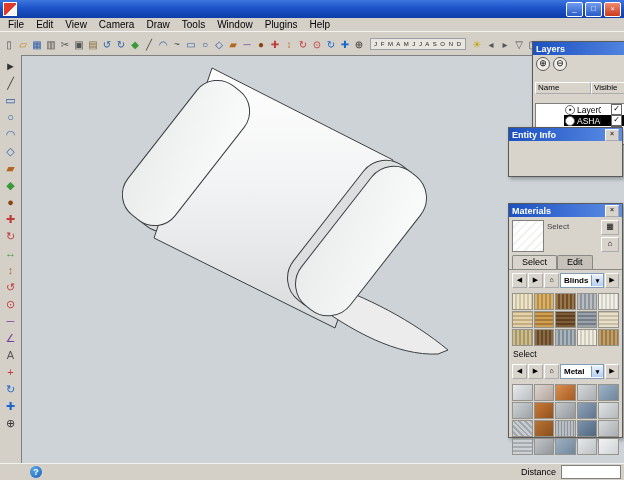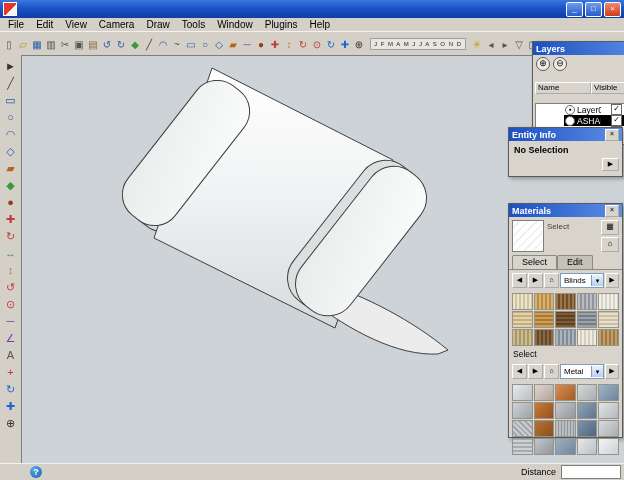--- a/index.html
+++ b/index.html
@@ -88,21 +88,21 @@
   .sbtn{width:16px;height:13px;border:1px outset #fff;background:#d8d4cc;font-size:8px;
     line-height:11px;text-align:center;}
   .mat-tabs{display:flex;height:14px;padding:0 3px;border-bottom:1px solid #8a8a84;font-size:9px;}
   .tab{padding:0 9px;border:1px solid #8a8a84;border-bottom:none;border-radius:2px 2px 0 0;
     background:#c6c2ba;line-height:13px;}
   .tab.active{background:#d8d4cc;}
   .mat-nav{display:flex;align-items:center;gap:1px;padding:2px 3px;height:17px;}
   .nav-btn{width:13px;height:13px;border:1px outset #fff;background:#d8d4cc;font-size:7px;
     line-height:11px;text-align:center;flex:none;}
   .mat-dd{flex:1;height:13px;border:1px solid #7f9db9;background:#fff;font-size:8px;
-    display:flex;align-items:center;padding-left:3px;}
+    display:flex;align-items:center;padding-left:3px;font-weight:bold;}
   .dd-arrow{margin-left:auto;width:11px;height:11px;background:linear-gradient(180deg,#e8f1fc,#b6cff0);
     border-left:1px solid #7f9db9;font-size:7px;line-height:11px;text-align:center;}
   .flyout-btn{width:12px;height:13px;border:1px outset #fff;background:#d8d4cc;font-size:7px;
     line-height:11px;text-align:center;flex:none;}
   .swatch-grid{display:grid;grid-template-columns:repeat(5,1fr);gap:1px;padding:2px 3px;}
   .swatch{height:15px;border:1px solid #94948c;}
   .select-label{font-size:8.5px;padding:1px 4px;height:11px;}
 
   
   .statusbar{position:absolute;left:0;bottom:0;right:0;height:16px;background:#d4d0c8;
@@ -356,24 +356,20 @@
           <span class="chip"></span>
         </div>
       </div>
   </div>
 
   <div class="panel" id="entity-panel">
     <div class="panel-title">
       <span>Entity Info</span>
       <span class="panel-close">×</span>
     </div>
-    <div class="entity-body">
-      <div class="no-selection">No Selection</div>
-      <span class="details-btn">▶</span>
-    </div>
   </div>
 
   <div class="panel" id="materials-panel">
     <div class="panel-title">
       <span>Materials</span>
       <span class="panel-close">×</span>
     </div>
     <div class="mat-top">
       <div class="mat-preview"></div>
       <div class="mat-name">Select</div>

